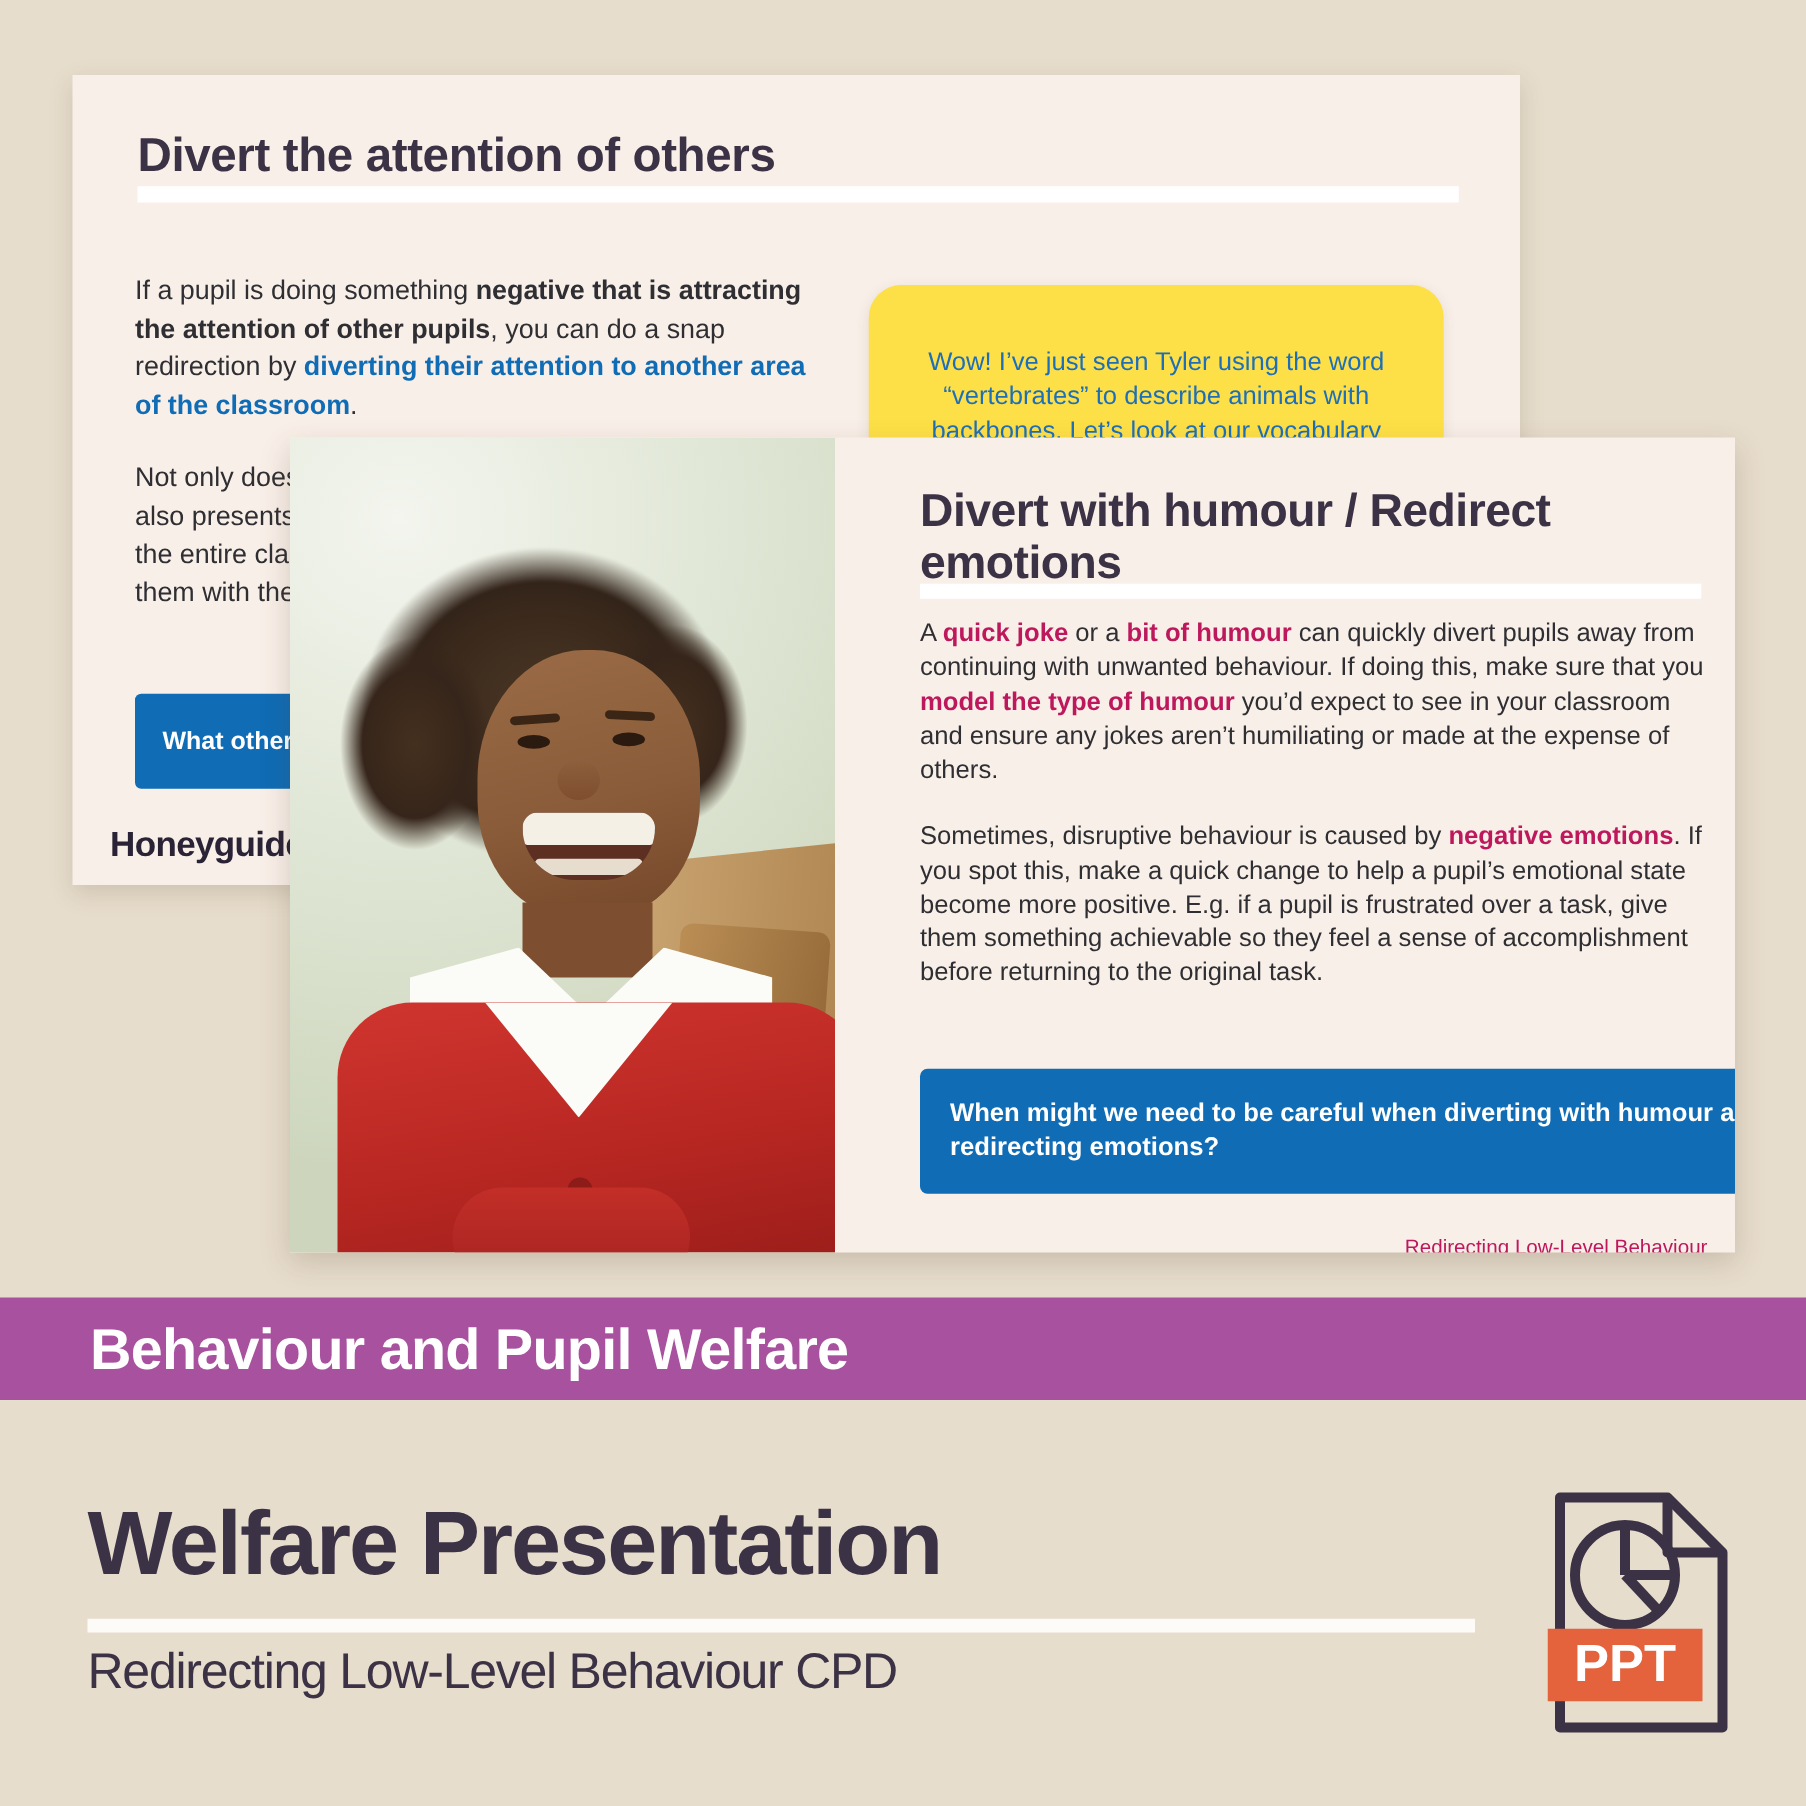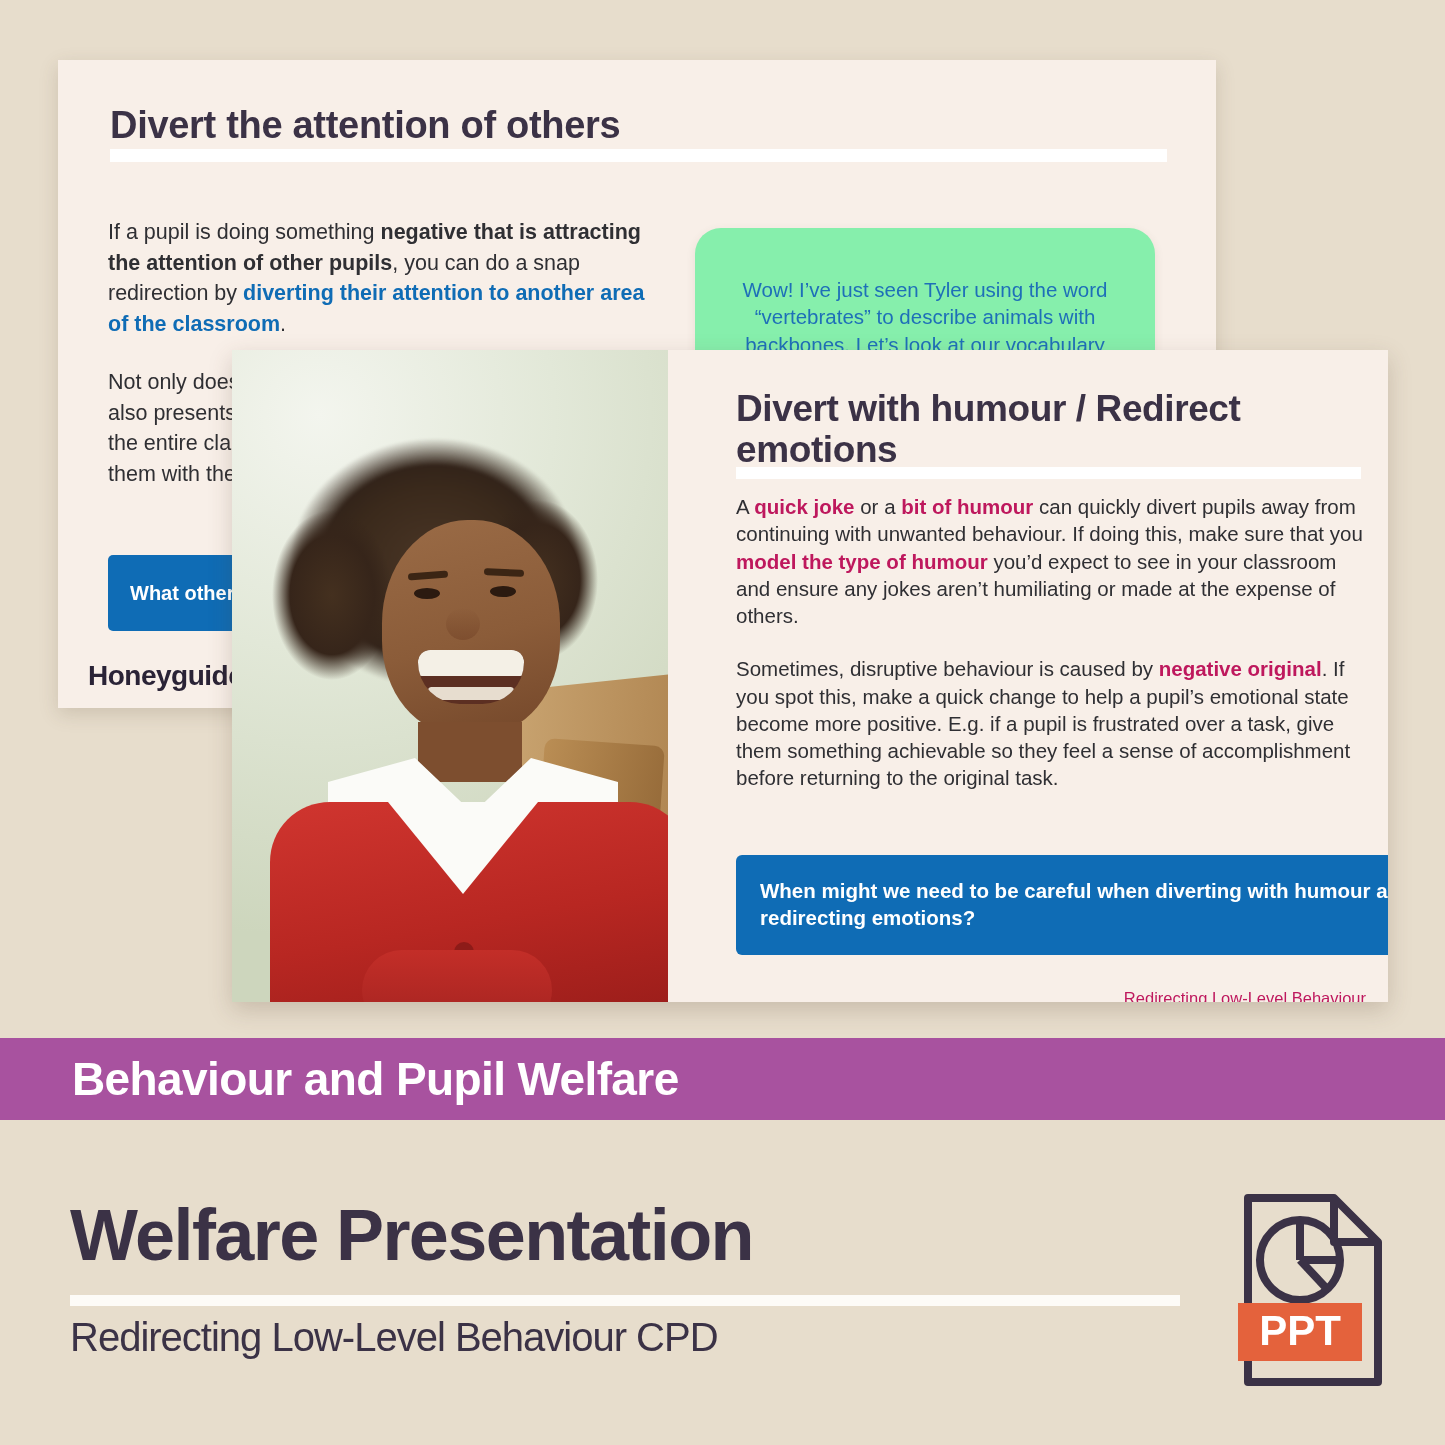--- a/index.html
+++ b/index.html
@@ -42,21 +42,21 @@
     display:flex;align-items:center;padding-left:22px;box-sizing:border-box;
     overflow:hidden;white-space:nowrap;
   }
   .s1-logo{
     position:absolute;left:30px;top:600px;
     font-size:28px;font-weight:bold;color:#2a2336;letter-spacing:-.5px;
   }
   
   .bubble{
     position:absolute;left:637px;top:168px;width:460px;height:150px;
-    background:#86efac;border-radius:26px;
+    background:#fde047;border-radius:26px;
     color:#1e6fb8;font-size:20.5px;line-height:1.33;text-align:center;
     padding:48px 28px 0 28px;box-sizing:border-box;overflow:hidden;
     box-shadow:0 3px 10px rgba(90,70,50,.10);
   }
 
   
   .slide2{
     position:absolute;left:232px;top:350px;width:1156px;height:652px;
     background:#f8efe8;
     box-shadow:0 8px 22px rgba(90,70,50,.22);
@@ -230,21 +230,21 @@
         <div class="ph-v"></div>
         <div class="ph-btn"></div>
         <div class="ph-arm"></div>
       </div>
 
       <div class="s2-title">Divert with humour / Redirect emotions</div>
       <div class="s2-rule"></div>
 
       <div class="s2-body">
         <p><span>A </span><span class="hl">quick joke</span><span> or a </span><span class="hl">bit of humour</span><span> can quickly divert pupils away from continuing with unwanted behaviour. If doing this, make sure that you </span><span class="hl">model the type of humour</span><span> you’d expect to see in your classroom and ensure any jokes aren’t humiliating or made at the expense of others.</span></p>
-        <p><span>Sometimes, disruptive behaviour is caused by </span><span class="hl">negative original</span><span>. If you spot this, make a quick change to help a pupil’s emotional state become more positive. E.g. if a pupil is frustrated over a task, give them something achievable so they feel a sense of accomplishment before returning to the original task.</span></p>
+        <p><span>Sometimes, disruptive behaviour is caused by </span><span class="hl">negative emotions</span><span>. If you spot this, make a quick change to help a pupil’s emotional state become more positive. E.g. if a pupil is frustrated over a task, give them something achievable so they feel a sense of accomplishment before returning to the original task.</span></p>
       </div>
 
       <div class="s2-callout">When might we need to be careful when diverting with humour and redirecting emotions?</div>
       <div class="s2-footer">Redirecting Low-Level Behaviour</div>
     </div>
   </div>
 
   <div class="banner">
     <div class="banner-text">Behaviour and Pupil Welfare</div>
   </div>

